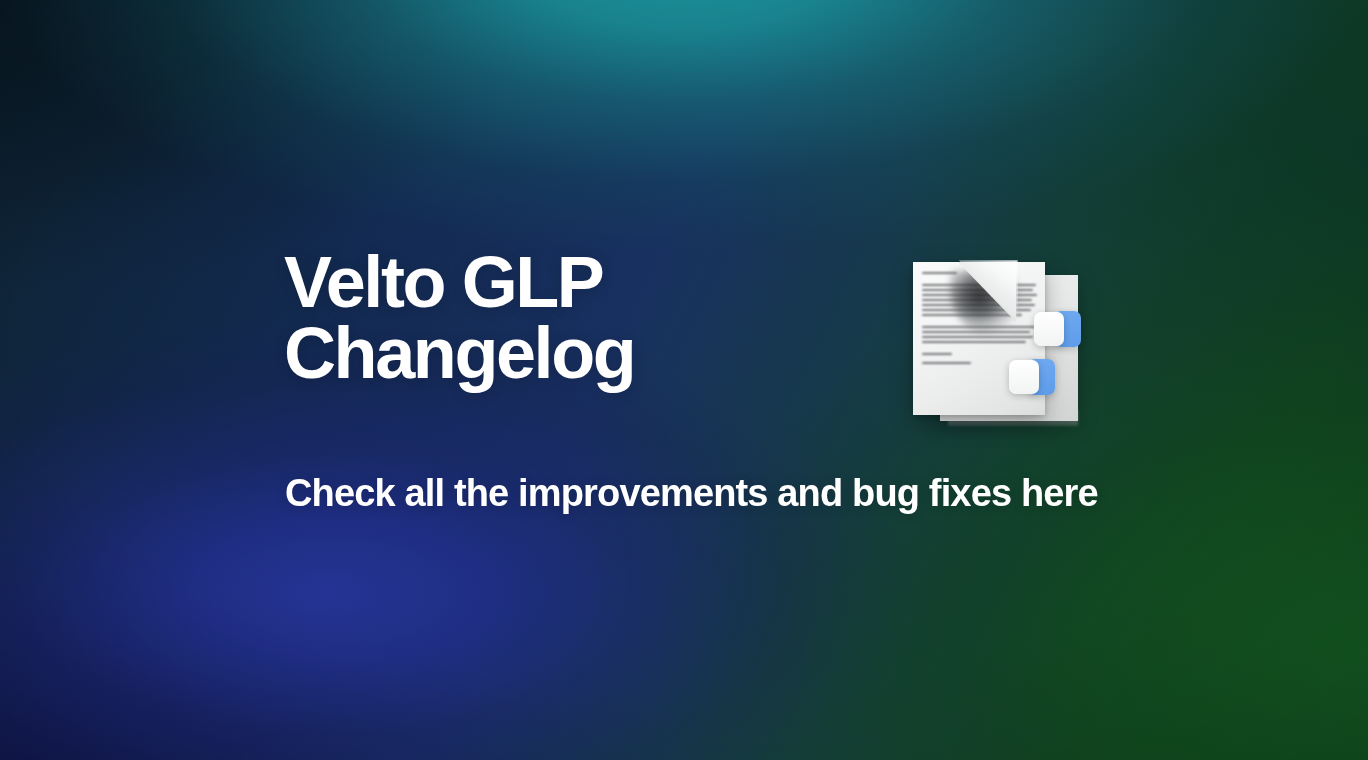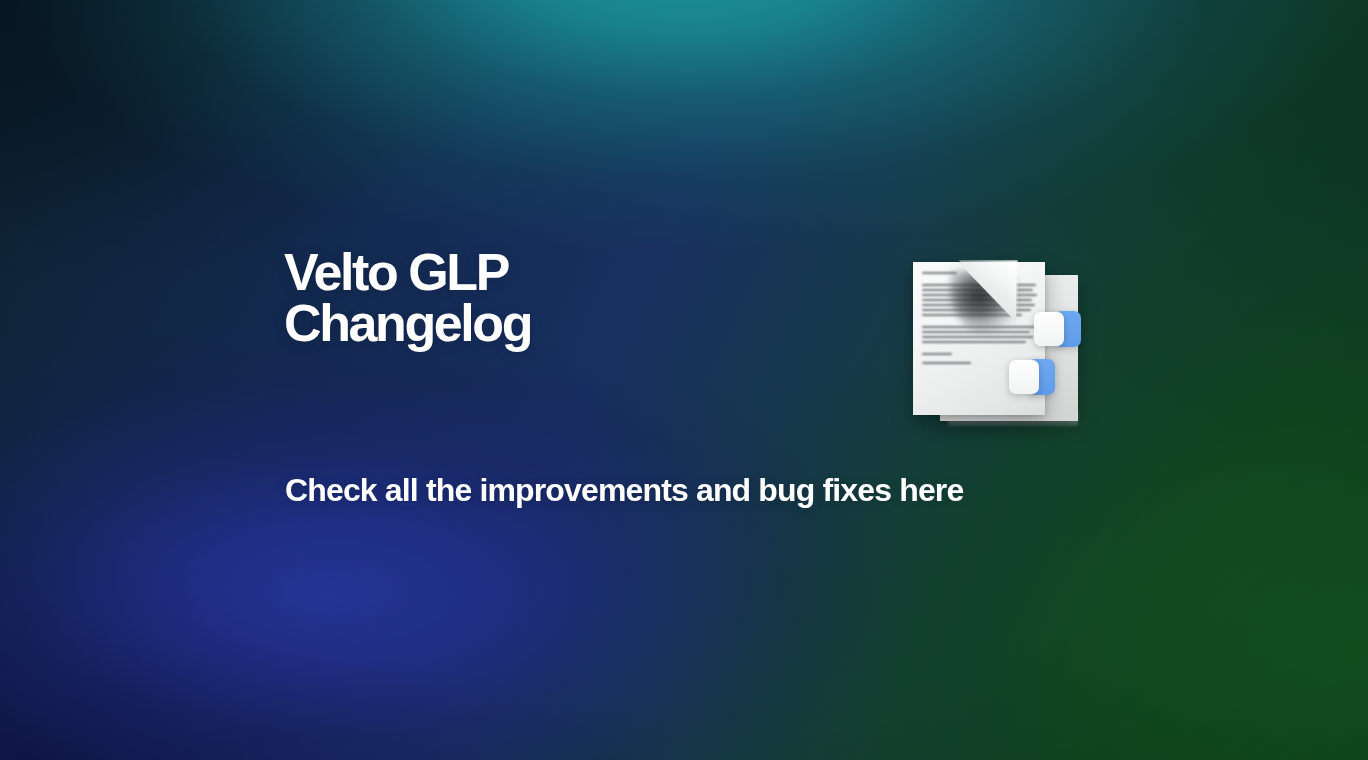--- a/index.html
+++ b/index.html
@@ -100,35 +100,35 @@
     position: absolute;
     left: 284px;
     top: 247px;
     width: 830px;
   }
   .hero-title {
     margin: 0;
     color: #ffffff;
     font-family: "Liberation Sans", sans-serif;
     font-weight: 700;
-    font-size: 52px;
+    font-size: 72px;
     line-height: 0.98;
     letter-spacing: -2.4px;
     white-space: pre-line;
     text-shadow: 0 2px 14px rgba(0,0,0,0.16);
   }
   .hero-subtitle {
     margin: 0;
     position: absolute;
     left: 1px;
     top: 227px;
     color: #ffffff;
     font-family: "Liberation Sans", sans-serif;
     font-weight: 700;
-    font-size: 32px;
+    font-size: 38px;
     line-height: 1.05;
     letter-spacing: -0.85px;
     white-space: nowrap;
     text-shadow: 0 2px 12px rgba(0,0,0,0.16);
   }
 
   
   .doc-art {
     position: absolute;
     left: 896px;

